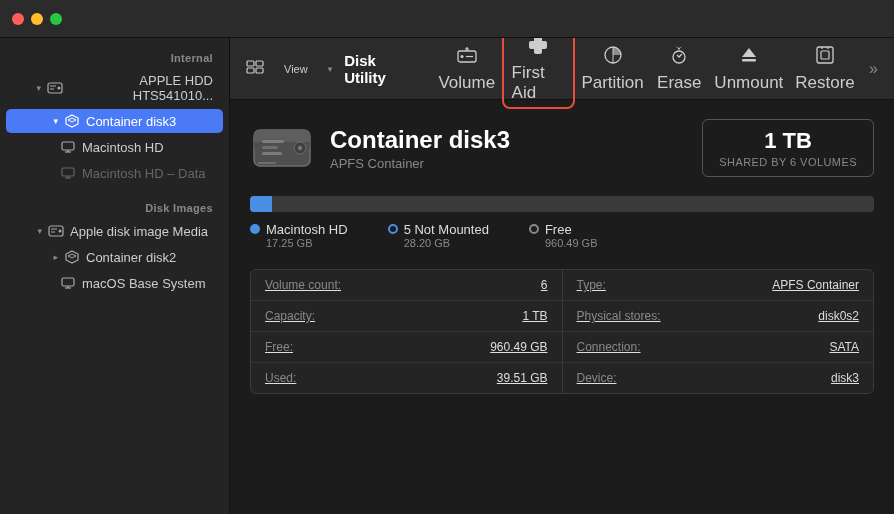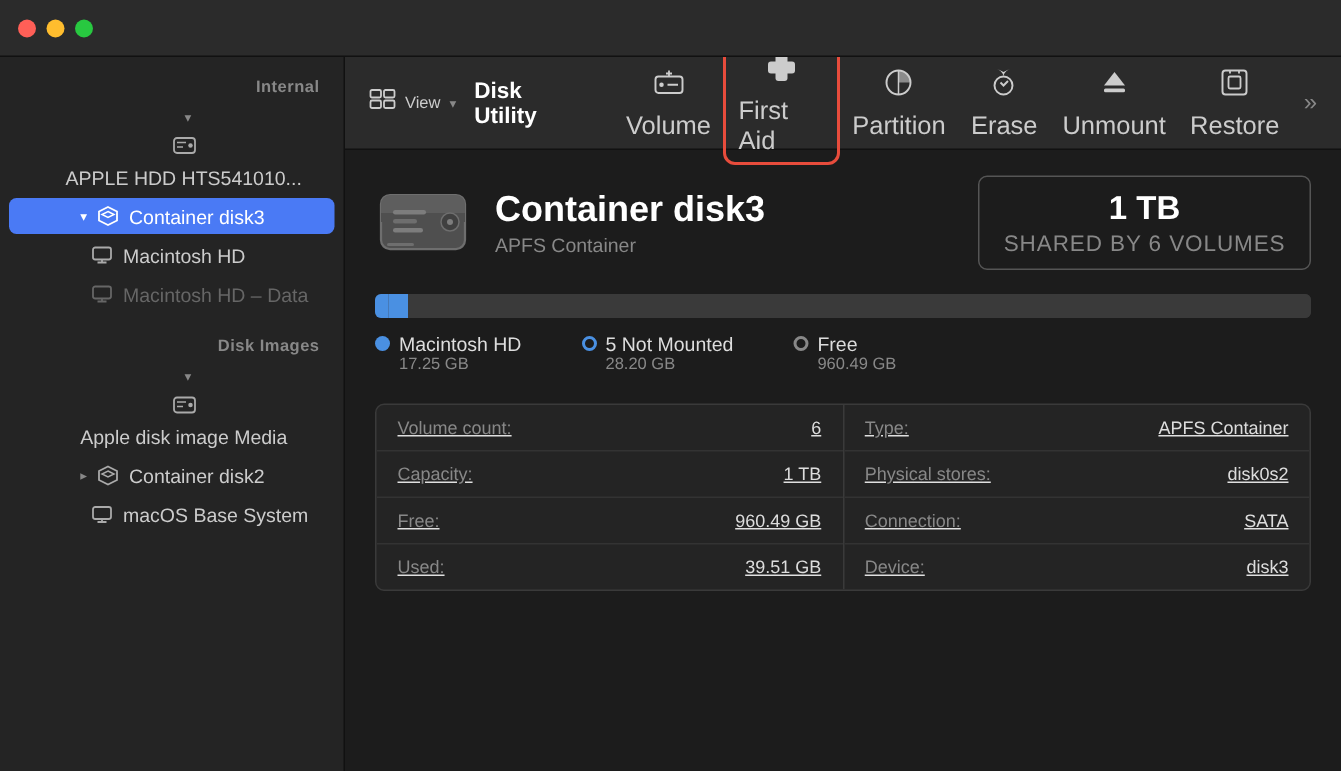--- a/index.html
+++ b/index.html
@@ -76,21 +76,21 @@
       color: #ccc;
       gap: 6px;
       border-radius: 5px;
       margin: 1px 6px;
     }
     .sidebar-item.selected {
       background: #4a7af5;
       color: #fff;
     }
 
-    .sidebar-item.indent1 { padding-left: 26px; flex-direction: column; }
+    .sidebar-item.indent1 { padding-left: 26px; }
     .sidebar-item.indent2 { padding-left: 42px; }
     .sidebar-item.dimmed { color: #666; }
 
     .chevron {
       display: inline-block;
       width: 10px;
       font-size: 9px;
       color: #888;
     }
     .chevron.open::before { content: '▾'; }
@@ -156,21 +156,21 @@
       color: #ccc;
       line-height: 1;
     }
     .toolbar-btn .btn-label {
       font-size: 17px;
       color: #ccc;
     }
     .view-btn {
       display: flex;
       align-items: center;
-      gap: 4px;
+      gap: 18px;
       padding: 4px 8px;
       cursor: pointer;
       border-radius: 5px;
     }
 
     .toolbar-more {
       margin-left: auto;
       font-size: 16px;
       color: #888;
       cursor: pointer;
@@ -214,21 +214,21 @@
       padding: 8px 16px;
       text-align: center;
       min-width: 80px;
     }
     .disk-size-num {
       font-size: 22px;
       font-weight: 600;
       color: #fff;
     }
     .disk-size-shared {
-      font-size: 15px;
+      font-size: 11px;
       color: #888;
       letter-spacing: 0.04em;
       margin-top: 2px;
     }
 
     
     .partition-bar-container {
       margin-bottom: 10px;
       height: 16px;
       background: #3a3a3a;

